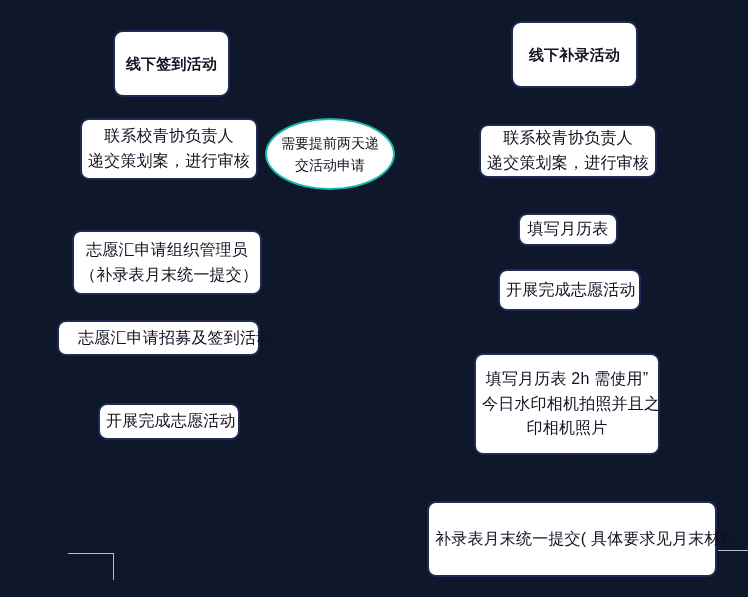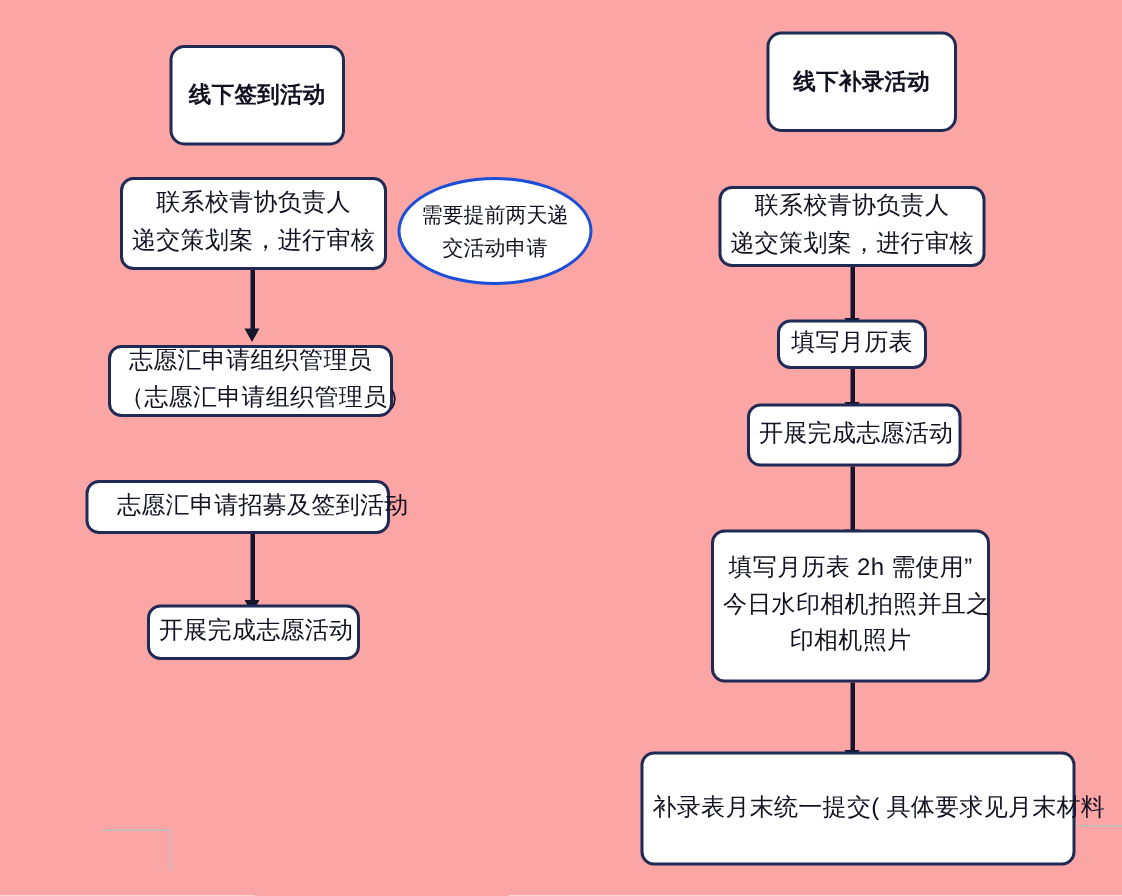--- a/index.html
+++ b/index.html
@@ -8,21 +8,21 @@
     padding: 0;
     background: #ffffff;
   }
   body {
     font-family: "Liberation Sans", "DejaVu Sans", sans-serif;
   }
   #canvas {
     position: relative;
     width: 748px;
     height: 597px;
-    background: #fca5a5;
+    background: #0f172a;
     overflow: hidden;
   }
 
   
   .node {
     position: absolute;
     box-sizing: border-box;
     border: 2px solid #1f2a55;
     border-radius: 9px;
     background: #ffffff;
@@ -46,21 +46,21 @@
   }
   .node .txt .ln {
     display: block;
     white-space: nowrap;
   }
 
   
   .ellipse {
     position: absolute;
     box-sizing: border-box;
-    border: 2px solid #1d4ed8;
+    border: 2px solid #14b8a6;
     border-radius: 50%;
     background: #ffffff;
     display: flex;
     align-items: center;
     justify-content: center;
     text-align: center;
     color: #111122;
     font-size: 14px;
     line-height: 1.6;
   }
@@ -131,24 +131,24 @@
       <span class="ln">需要提前两天递</span>
       <span class="ln">交活动申请</span>
     </span>
   </div>
 
   <div class="conn" style="left:167px; top:180px;">
     <div class="shaft" style="height:40px;"></div>
     <div class="head" style="top:39px;"></div>
   </div>
 
-  <div class="node" style="left:72px; top:230px; width:190px; height:48px;">
+  <div class="node" style="left:72px; top:230px; width:190px; height:65px;">
     <span class="txt">
       <span class="ln">志愿汇申请组织管理员</span>
-      <span class="ln">（志愿汇申请组织管理员）</span>
+      <span class="ln">（补录表月末统一提交）</span>
     </span>
   </div>
 
   <div class="node" style="left:57px; top:320px; width:203px; height:36px;padding-left:19px;">
     <span class="txt">
       <span class="ln">志愿汇申请招募及签到活动</span>
     </span>
   </div>
 
   <div class="conn" style="left:167px; top:356px;">

